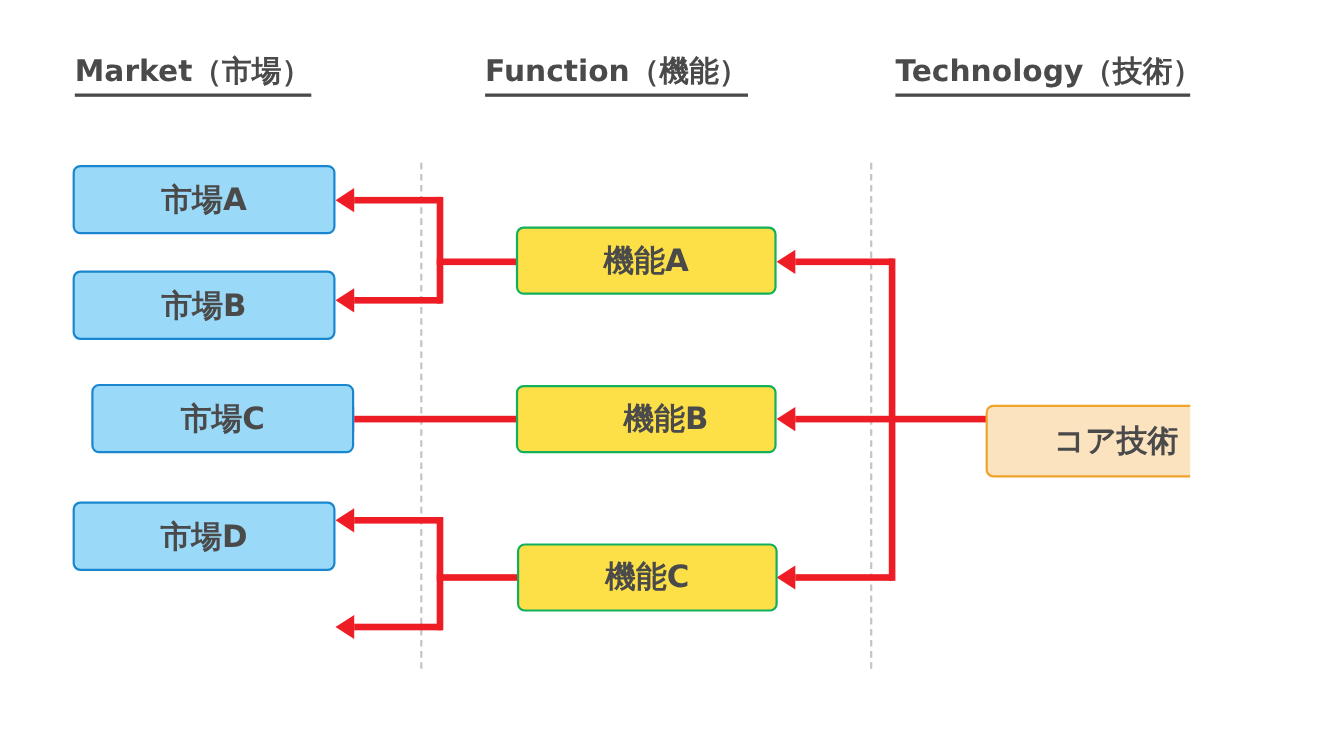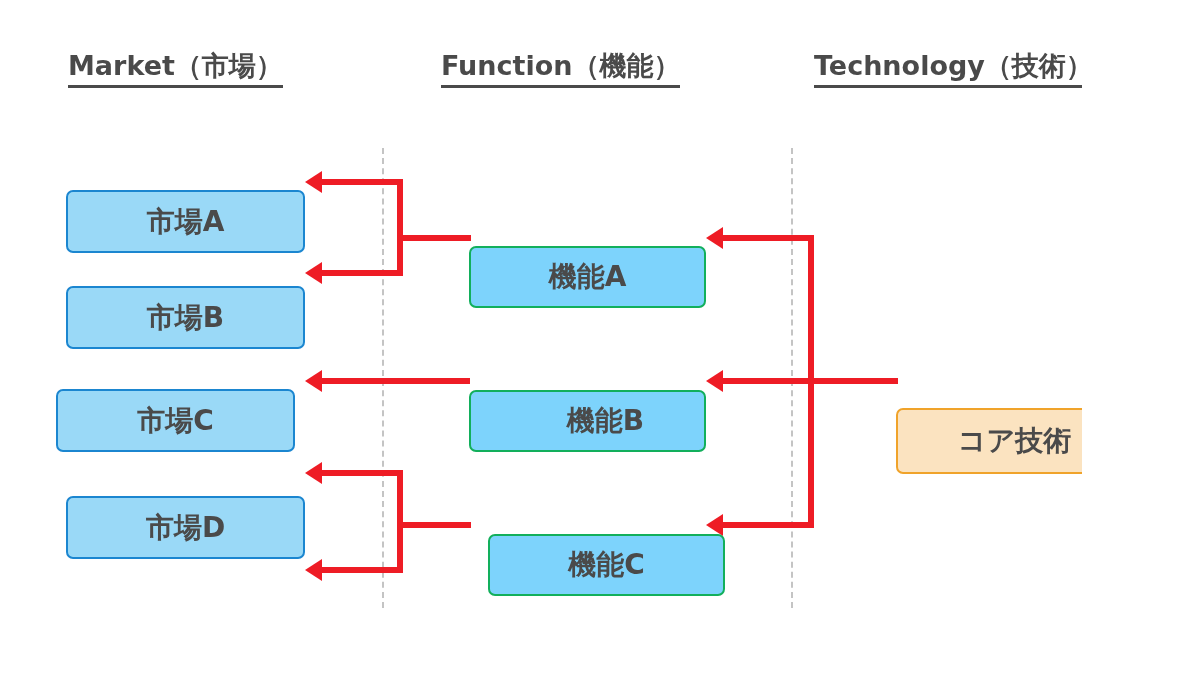--- a/index.html
+++ b/index.html
@@ -48,28 +48,27 @@
     position: absolute;
     box-sizing: border-box;
     display: flex;
     align-items: center;
     justify-content: center;
     border-radius: 7px;
     font-size: 28px;
     font-weight: bold;
     color: #4a4a4a;
     white-space: nowrap;
-    margin-top: 40px;
   }
   .node.market {
     background: #9ad9f7;
     border: 2px solid #1b86d0;
   }
   .node.function {
-    background: #7dd3fc;
+    background: #fde047;
     border: 2px solid #12af5c;
   }
   .node.tech {
     background: #fbe3c0;
     border: 2px solid #f0a32a;
   }
 
   
   .hline, .vline {
     position: absolute;
@@ -131,34 +130,34 @@
 
   <div class="hline" style="left:723px; top:522px; width:89px;"></div>
   <div class="arrowhead" style="left:706px; top:514px;"></div>
 
   <div class="node market" style="left:66px; top:150px; width:239px; height:63px;">
     <span>市場A</span>
   </div>
   <div class="node market" style="left:66px; top:246px; width:239px; height:63px;text-align:right;">
     <span>市場B</span>
   </div>
-  <div class="node market" style="left:56px; top:349px; width:239px; height:63px;text-align:right;">
+  <div class="node market" style="left:83px; top:349px; width:239px; height:63px;text-align:right;">
     <span>市場C</span>
   </div>
   <div class="node market" style="left:66px; top:456px; width:239px; height:63px;">
     <span>市場D</span>
   </div>
 
   <div class="node function" style="left:469px; top:206px; width:237px; height:62px;">
     <span>機能A</span>
   </div>
   <div class="node function" style="left:469px; top:350px; width:237px; height:62px;padding-left:36px;">
     <span>機能B</span>
   </div>
-  <div class="node function" style="left:488px; top:494px; width:237px; height:62px;">
+  <div class="node function" style="left:470px; top:494px; width:237px; height:62px;">
     <span>機能C</span>
   </div>
 
   <div class="node tech" style="left:896px; top:368px; width:237px; height:66px;">
     <span>コア技術</span>
   </div>
 
 </div>
 
 </body></html>

